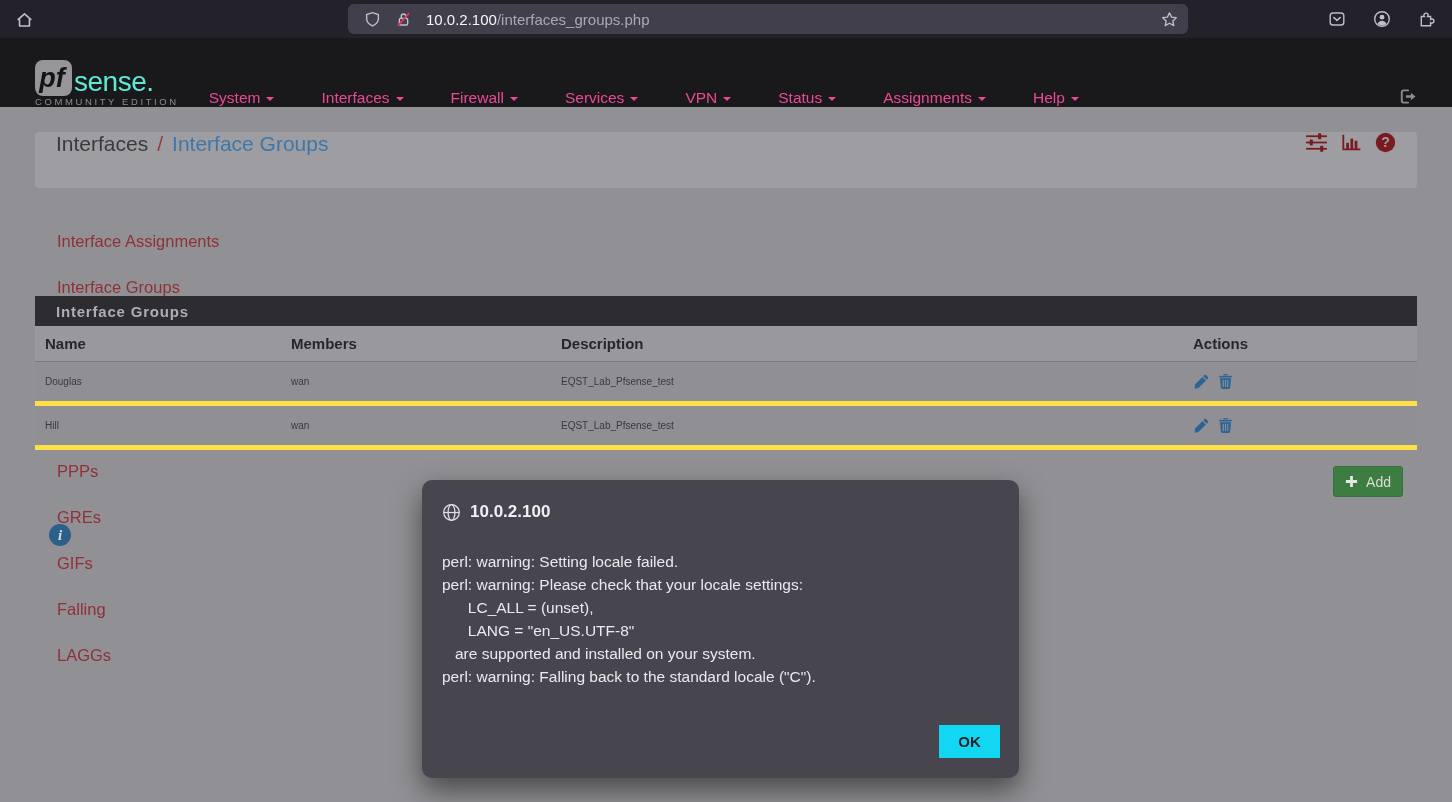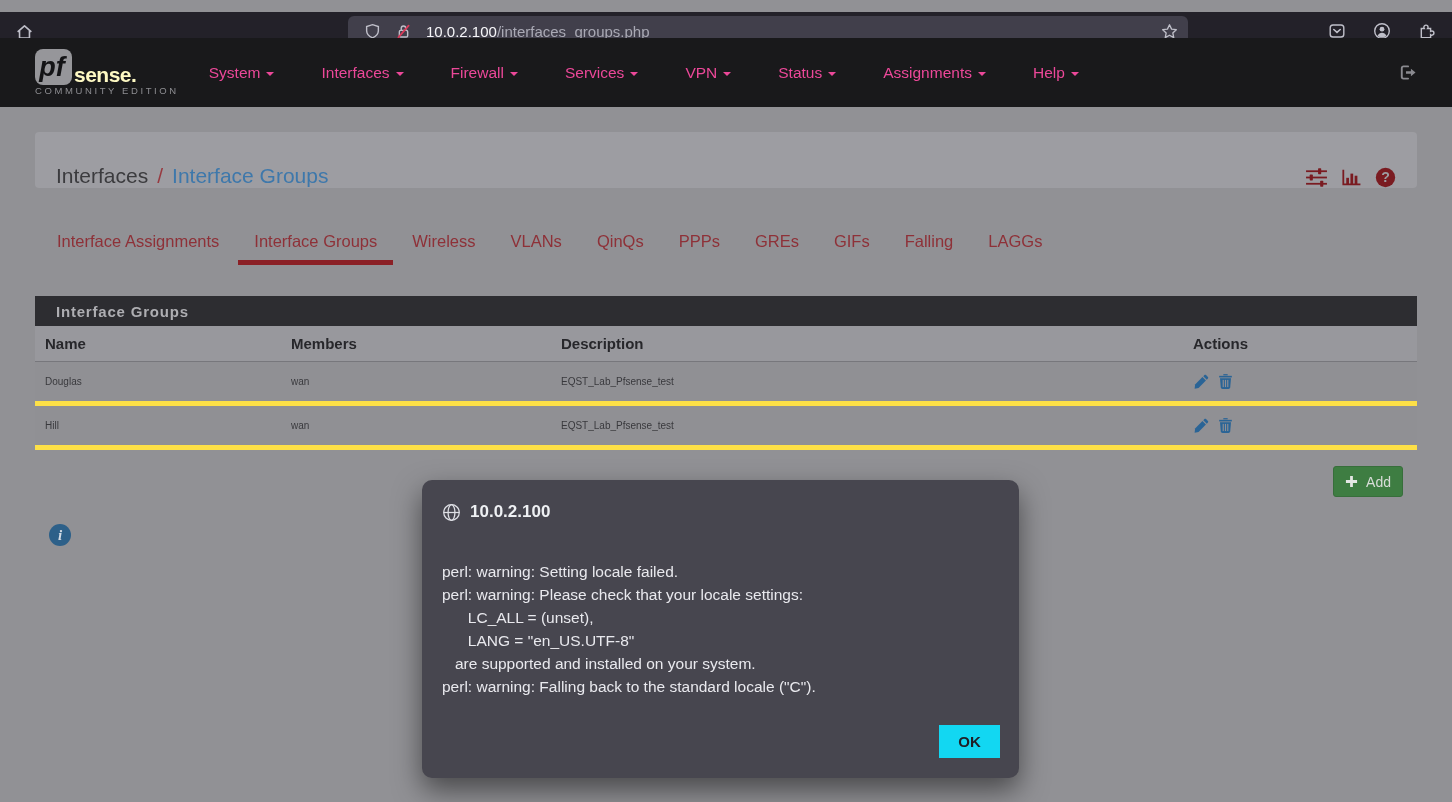--- a/index.html
+++ b/index.html
@@ -1,56 +1,56 @@
 <!DOCTYPE html>
 <html style="--page_bg: #919195; --browser_bg: #232129; --urlbar_bg: #413f4b; --navbar_bg: #19191b; --bar_bg: #9d9da2; --accent_red: #8b2026; --header_icon_red: #7a1b21; --link_blue: #3e78ab; --action_blue: #2a6496; --add_green: #3e7d42; --ok_cyan: #12d7f2; --modal_bg: #47464f; --info_blue: #2d6089; --panel_head_bg: #2d2d31; --th_bg: #98989d; --row_bg: #909094;"><head>
 <meta charset="utf-8">
 <style>
   html,body{margin:0;padding:0;width:1452px;height:802px;overflow:hidden;
     font-family:"Liberation Sans",sans-serif;background:var(--page_bg,#919195);}
   *{box-sizing:border-box;}
 
   
-  .browser-bar{position:absolute;top:12px;left:0;width:1452px;height:38px;background:var(--browser_bg,#232129);}
+  .browser-bar{position:absolute;top:0;left:0;width:1452px;height:38px;background:var(--browser_bg,#232129);}
   .chrome-btn{position:absolute;top:5px;width:28px;height:28px;display:flex;align-items:center;justify-content:center;color:#bfbfc9;border-radius:4px;}
   .home-btn{left:10px;}
   .urlbar{position:absolute;left:348px;top:4px;width:840px;height:30px;background:var(--urlbar_bg,#413f4b);
     border-radius:6px;display:flex;align-items:center;gap:14px;padding:0 10px 0 16px;color:#bfbfc9;}
   .url-text{font-size:15px;white-space:nowrap;}
   .url-host{color:#f6f6f9;}
   .url-path{color:#a9a9b4;}
   .urlbar .spacer{flex:1;}
   .browser-icons{position:absolute;right:16px;top:4px;height:30px;display:flex;align-items:center;gap:27px;color:#bfbfc9;}
 
   
   .navbar{position:absolute;top:38px;left:0;width:1452px;height:69px;background:var(--navbar_bg,#19191b);
-    display:flex;align-items:center;padding:8px 35px;}
+    display:flex;align-items:flex-end;padding:0 35px;}
   .brand{display:flex;flex-direction:column;cursor:pointer;}
   .brand-row{display:flex;align-items:flex-end;}
   .pf-box{width:37px;height:36px;background:#96969a;border-radius:8px;color:#141416;
     font-style:italic;font-weight:bold;font-size:27px;display:flex;align-items:center;justify-content:center;padding-right:3px;}
-  .sense{font-size:21px;font-weight:bold;color:#fef9c3;letter-spacing:-.5px;margin-left:2px;line-height:1;}
+  .sense{font-size:28px;font-weight:normal;color:#5eead4;letter-spacing:-.5px;margin-left:2px;line-height:1;}
   .edition{font-size:9.5px;letter-spacing:2.6px;color:#8e8e92;white-space:nowrap;}
   .nav-menu{display:flex;gap:47px;margin-left:30px;align-items:center;}
   .nav-item{color:#ec4899;font-size:15.5px;display:flex;align-items:center;gap:6px;cursor:pointer;white-space:nowrap;}
   .caret{width:0;height:0;border-left:4px solid transparent;border-right:4px solid transparent;border-top:4px solid currentColor;margin-top:2px;}
   .logout{margin-left:auto;color:#8a8a90;display:flex;align-items:center;cursor:pointer;}
 
   
   .crumb-bar{position:absolute;top:132px;left:35px;right:35px;height:56px;background:var(--bar_bg,#9d9da2);
-    border-radius:4px;display:flex;align-items:flex-end;padding:0 21px;}
+    border-radius:4px;display:flex;align-items:flex-start;padding:0 21px;}
   .crumb{font-size:21px;}
   .crumb-section{color:#3b3b3e;}
   .crumb-sep{color:#983a40;margin:0 9px;}
   .crumb-page{color:var(--link_blue,#3e78ab);cursor:pointer;}
   .crumb-icons{margin-left:auto;display:flex;align-items:center;gap:13px;color:var(--header_icon_red,#7a1b21);}
   .crumb-icons > span{display:flex;cursor:pointer;}
 
   
-  .tabs{position:absolute;top:222px;left:41px;display:flex;gap:3px;}
+  .tabs{position:absolute;top:222px;left:41px;display:flex;gap:3px;flex-direction:column;}
   .tab{padding:10px 16px 14px;font-size:16.5px;color:#8e3138;cursor:pointer;white-space:nowrap;}
   .tab.active{box-shadow:inset 0 -5px 0 var(--accent_red,#8b2026);}
 
   
   .panel{position:absolute;top:296px;left:35px;right:35px;}
   .panel-heading{background:var(--panel_head_bg,#2d2d31);color:#aeaeb2;font-weight:bold;font-size:15px;
     letter-spacing:.8px;padding:6px 21px;height:30px;display:flex;align-items:center;}
   table{width:100%;border-collapse:collapse;table-layout:fixed;}
   th{background:var(--th_bg,#98989d);text-align:left;padding:9px 10px;font-size:15px;color:#27272b;border-bottom:1px solid #77777c;}
   td{background:var(--row_bg,#909094);padding:11px 10px;font-size:10px;color:#39393d;border-bottom:5px solid #fde047;}
@@ -64,21 +64,21 @@
   .add-btn svg{color:#e4e7e4;}
   .info-icon{position:absolute;left:49px;top:524px;width:22px;height:22px;border-radius:50%;
     background:var(--info_blue,#2d6089);color:#d3dbe4;display:flex;align-items:center;justify-content:center;
     font-family:"Liberation Serif",serif;font-style:italic;font-weight:bold;font-size:15px;cursor:pointer;}
 
   
   .modal{position:absolute;left:422px;top:480px;width:597px;height:298px;background:var(--modal_bg,#47464f);
     border-radius:10px;box-shadow:0 12px 28px rgba(0,0,0,.5);padding:22px 20px 20px 20px;}
   .modal-title{display:flex;align-items:center;gap:9px;color:#eef0f3;font-weight:bold;font-size:17px;}
   .modal-title svg{color:#dfe0e6;flex:none;}
-  .modal-body{margin-top:38px;font-size:15.5px;line-height:23px;color:#e9e9ee;}
+  .modal-body{margin-top:28px;font-size:15.5px;line-height:23px;color:#e9e9ee;}
   .modal-line{white-space:pre-wrap;}
   .ok-btn{position:absolute;right:19px;bottom:20px;height:33px;min-width:61px;padding:0 14px;
     background:var(--ok_cyan,#12d7f2);color:#1f1f27;border:none;border-radius:0;
     font-weight:bold;font-size:15px;font-family:inherit;cursor:pointer;}
 </style>
 </head>
 <body>
 
 <div class="browser-bar">
   <div class="chrome-btn home-btn">

